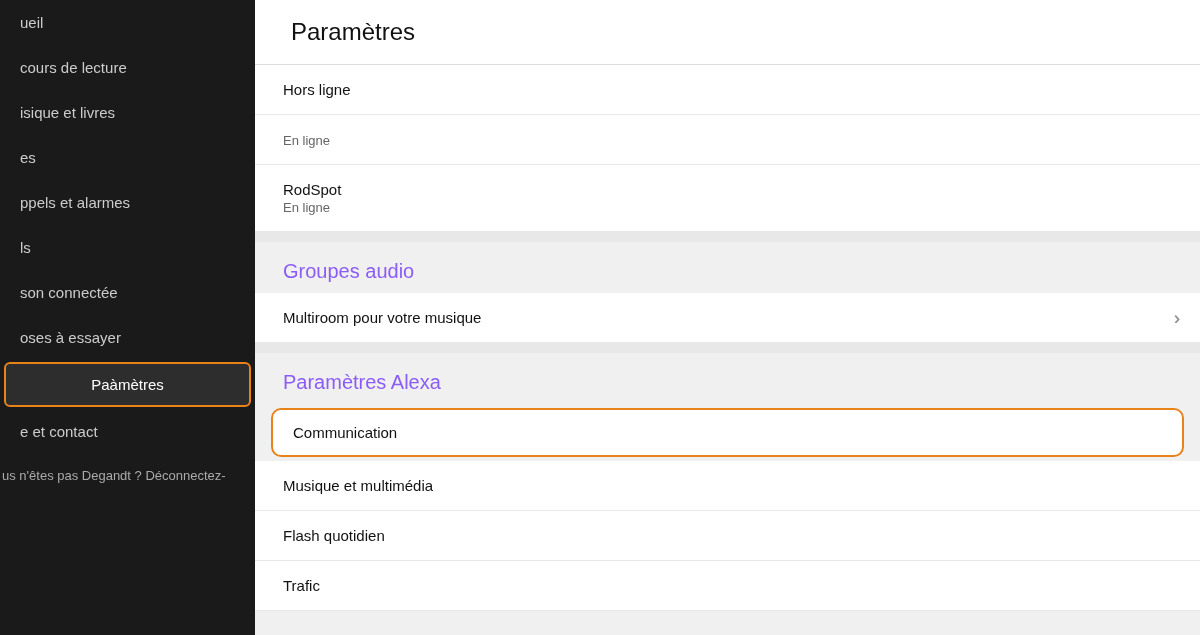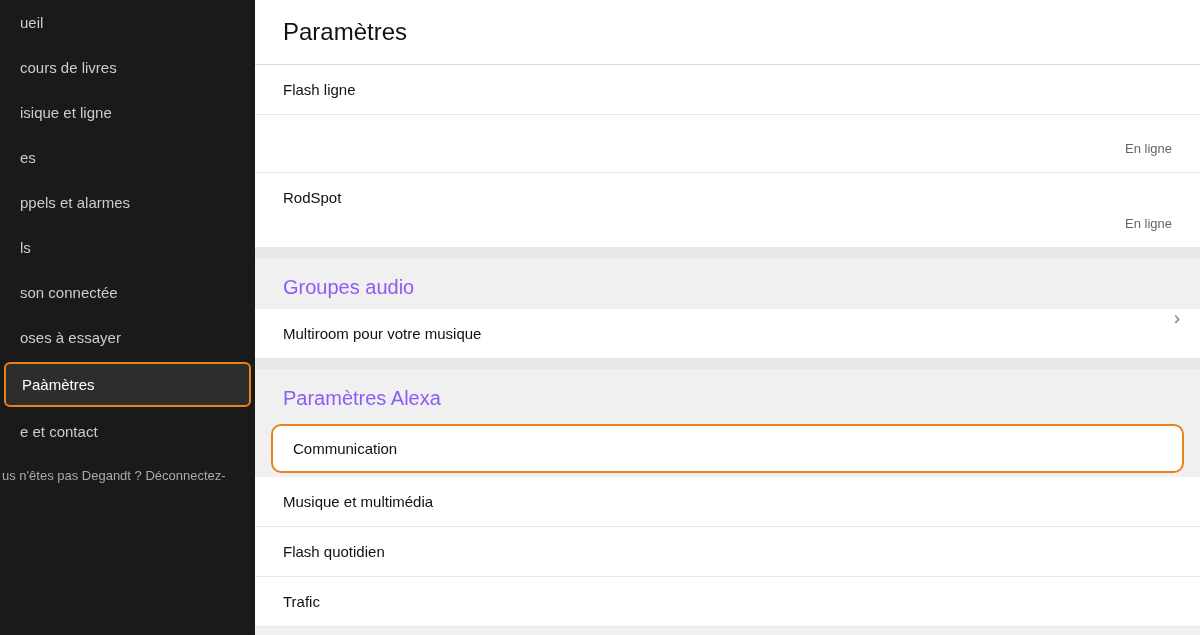--- a/index.html
+++ b/index.html
@@ -32,20 +32,21 @@
       overflow: hidden;
     }
 
     .sidebar-item.active {
       background: #2d2d2d;
       border: 2px solid #e8831a;
       border-radius: 6px;
       color: #fff;
       margin: 2px 4px;
       padding: 12px 16px;
+      text-align: center;
     }
 
     .sidebar-footer {
       padding: 14px 2px;
       font-size: 13px;
       color: #aaa;
       cursor: pointer;
     }
 
     
@@ -58,20 +59,21 @@
     .main-header {
       background: #fff;
       padding: 18px 28px;
       border-bottom: 1px solid #ddd;
     }
 
     .main-header h1 {
       font-size: 24px;
       font-weight: 400;
       color: #111;
+      margin-left: 8px;
     }
 
     .section-divider {
       background: #e8e8e8;
       height: 10px;
     }
 
     .list-item {
       background: #fff;
       padding: 16px 28px;
@@ -81,22 +83,21 @@
 
     .list-item .item-title {
       font-size: 15px;
       color: #111;
       font-weight: 400;
     }
 
     .list-item .item-subtitle {
       font-size: 13px;
       color: #666;
-      margin-top: 10px;
-      text-align: right;
+      margin-top: 2px;
     }
 
     .section-header {
       background: #f0f0f0;
       padding: 18px 28px 10px 28px;
     }
 
     .section-header h2 {
       font-size: 20px;
       font-weight: 400;
@@ -133,24 +134,24 @@
     }
   </style>
 </head>
 <body>
 
 <div class="sidebar">
   <div class="sidebar-item">
     <span>ueil</span>
   </div>
   <div class="sidebar-item">
-    <span>cours de livres</span>
-  </div>
-  <div class="sidebar-item">
-    <span>isique et ligne</span>
+    <span>cours de lecture</span>
+  </div>
+  <div class="sidebar-item">
+    <span>isique et livres</span>
   </div>
   <div class="sidebar-item">
     <span>es</span>
   </div>
   <div class="sidebar-item">
     <span>ppels et alarmes</span>
   </div>
   <div class="sidebar-item">
     <span>ls</span>
   </div>
@@ -171,21 +172,21 @@
   </div>
 </div>
 
 <div class="main">
 
   <div class="main-header">
     <h1>Paramètres</h1>
   </div>
 
   <div class="list-item">
-    <div class="item-title">Flash ligne</div>
+    <div class="item-title">Hors ligne</div>
   </div>
 
   <div class="list-item">
     <div class="item-subtitle">En ligne</div>
   </div>
 
   <div class="list-item">
     <div class="item-title">RodSpot</div>
     <div class="item-subtitle">En ligne</div>
   </div>

